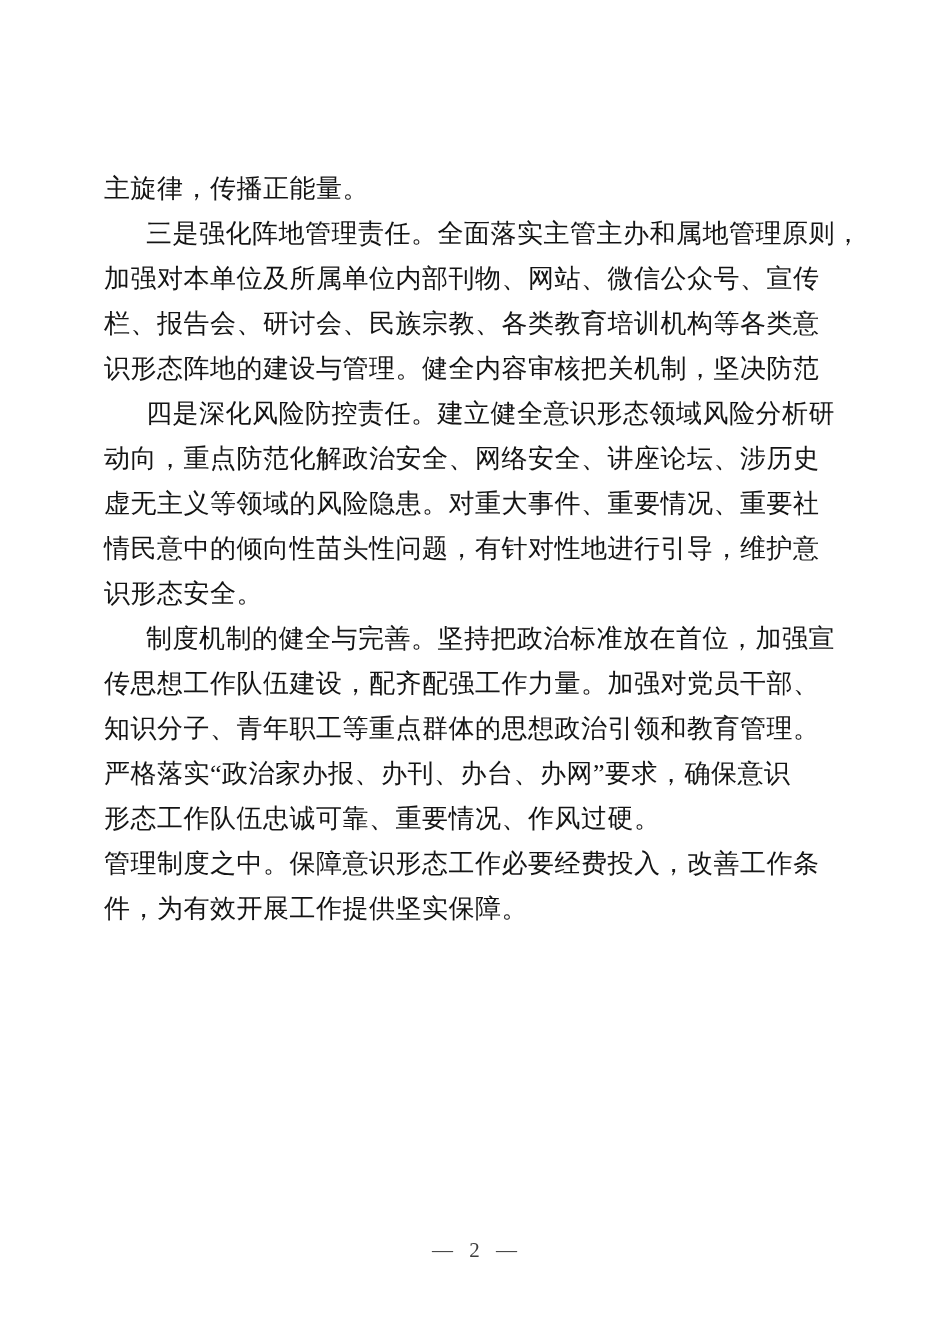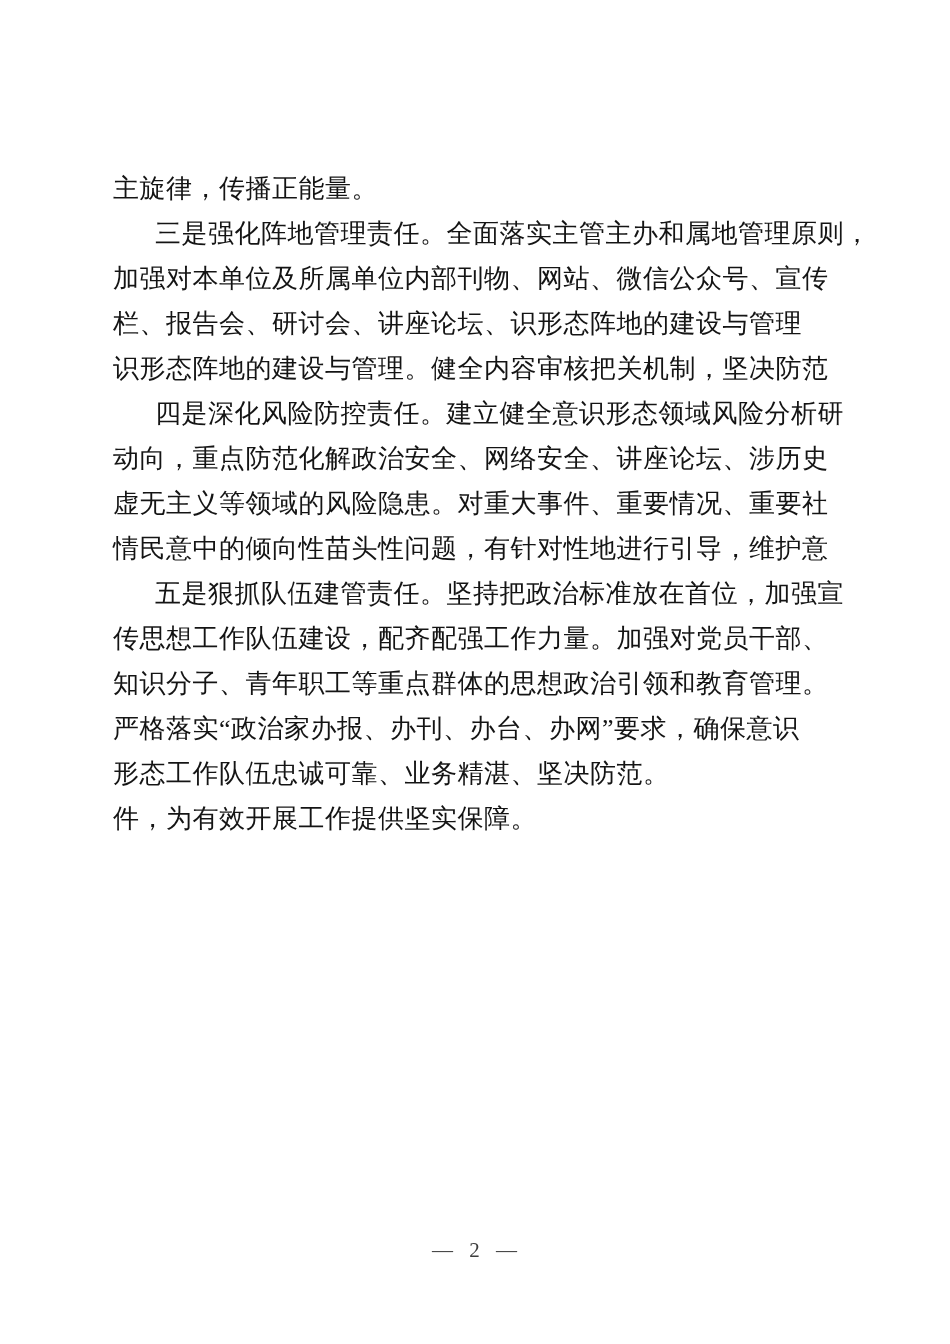--- a/index.html
+++ b/index.html
@@ -11,21 +11,21 @@
     position: relative;
     width: 950px;
     height: 1344px;
     background: #ffffff;
     overflow: hidden;
     font-family: "Liberation Serif", "DejaVu Serif", serif;
     color: #141414;
   }
   .text-block {
     position: absolute;
-    left: 113px;
+    left: 104px;
     top: 166px;
     width: 716px;
   }
   .line {
     height: 45px;
     line-height: 45px;
     font-size: 26px;
     letter-spacing: 0.5px;
     white-space: nowrap;
     overflow: visible;
@@ -47,28 +47,30 @@
   }
 </style>
 </head>
 <body>
 
 <div class="page">
   <div class="text-block">
     <div class="line">主旋律，传播正能量。</div>
     <div class="line indent">三是强化阵地管理责任。全面落实主管主办和属地管理原则，</div>
     <div class="line">加强对本单位及所属单位内部刊物、网站、微信公众号、宣传</div>
-    <div class="line">栏、报告会、研讨会、讲座论坛、识形态阵地的建设与管理</div>
+    <div class="line">栏、报告会、研讨会、民族宗教、各类教育培训机构等各类意</div>
     <div class="line">识形态阵地的建设与管理。健全内容审核把关机制，坚决防范</div>
     <div class="line indent">四是深化风险防控责任。建立健全意识形态领域风险分析研</div>
     <div class="line">动向，重点防范化解政治安全、网络安全、讲座论坛、涉历史</div>
     <div class="line">虚无主义等领域的风险隐患。对重大事件、重要情况、重要社</div>
     <div class="line">情民意中的倾向性苗头性问题，有针对性地进行引导，维护意</div>
-    <div class="line indent">五是狠抓队伍建管责任。坚持把政治标准放在首位，加强宣</div>
+    <div class="line">识形态安全。</div>
+    <div class="line indent">制度机制的健全与完善。坚持把政治标准放在首位，加强宣</div>
     <div class="line">传思想工作队伍建设，配齐配强工作力量。加强对党员干部、</div>
     <div class="line">知识分子、青年职工等重点群体的思想政治引领和教育管理。</div>
     <div class="line">严格落实“政治家办报、办刊、办台、办网”要求，确保意识</div>
-    <div class="line">形态工作队伍忠诚可靠、业务精湛、坚决防范。</div>
+    <div class="line">形态工作队伍忠诚可靠、重要情况、作风过硬。</div>
+    <div class="line">管理制度之中。保障意识形态工作必要经费投入，改善工作条</div>
     <div class="line">件，为有效开展工作提供坚实保障。</div>
   </div>
 
   <div class="footer">— 2 —</div>
 </div>
 
 </body></html>

